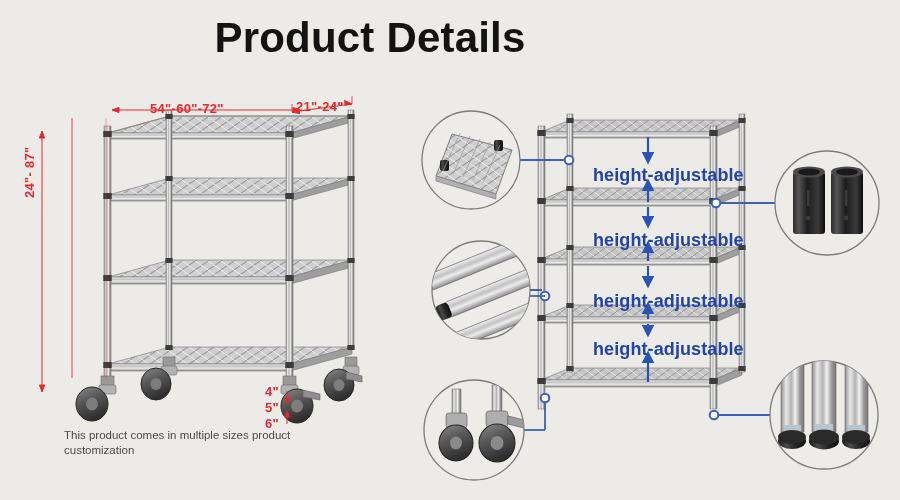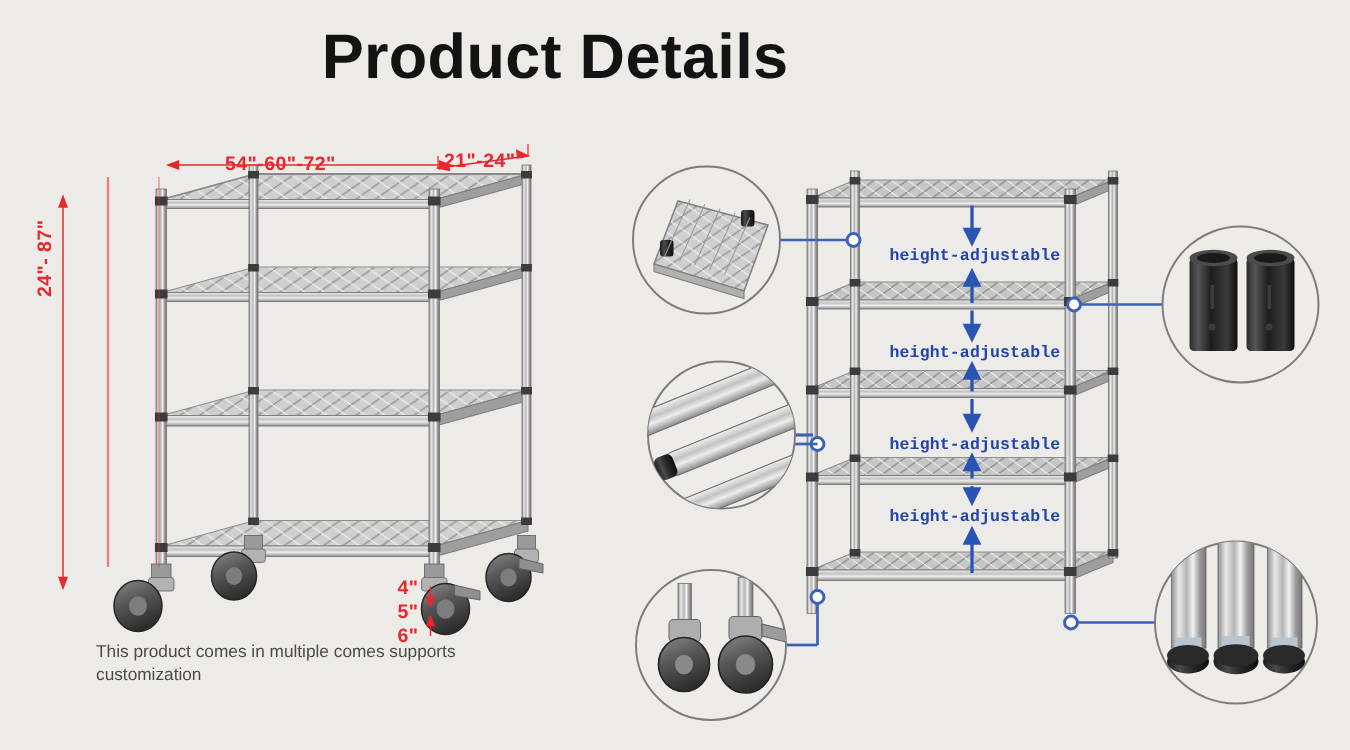--- a/index.html
+++ b/index.html
@@ -40,24 +40,23 @@
   }
   .caster-size { font-size:13px; }
   .cs1 { left:265px; top:384px; }
   .cs2 { left:265px; top:400px; }
   .cs3 { left:265px; top:416px; }
 
   .ha-label {
     position:absolute;
     color:#2244aa;
     font-weight:bold;
-    font-size:11px;
+    font-size:18px;
     white-space:nowrap;
     letter-spacing:0.1px;
-    font-family:Liberation Mono, monospace;
   }
   .ha1 { left:593px; top:165px; }
   .ha2 { left:593px; top:230px; }
   .ha3 { left:593px; top:291px; }
   .ha4 { left:593px; top:339px; }
 
   .caption {
     position:absolute;
     left:64px; top:428px;
     width:240px;
@@ -455,15 +454,15 @@
 
   <div class="dim-label caster-size cs1">4"</div>
   <div class="dim-label caster-size cs2">5"</div>
   <div class="dim-label caster-size cs3">6"</div>
 
   <div class="ha-label ha1">height-adjustable</div>
   <div class="ha-label ha2">height-adjustable</div>
   <div class="ha-label ha3">height-adjustable</div>
   <div class="ha-label ha4">height-adjustable</div>
 
-  <div class="caption">This product comes in multiple comes supports customization</div>
+  <div class="caption">This product comes in multiple sizes product customization</div>
 
 </div>
 
 </body></html>

